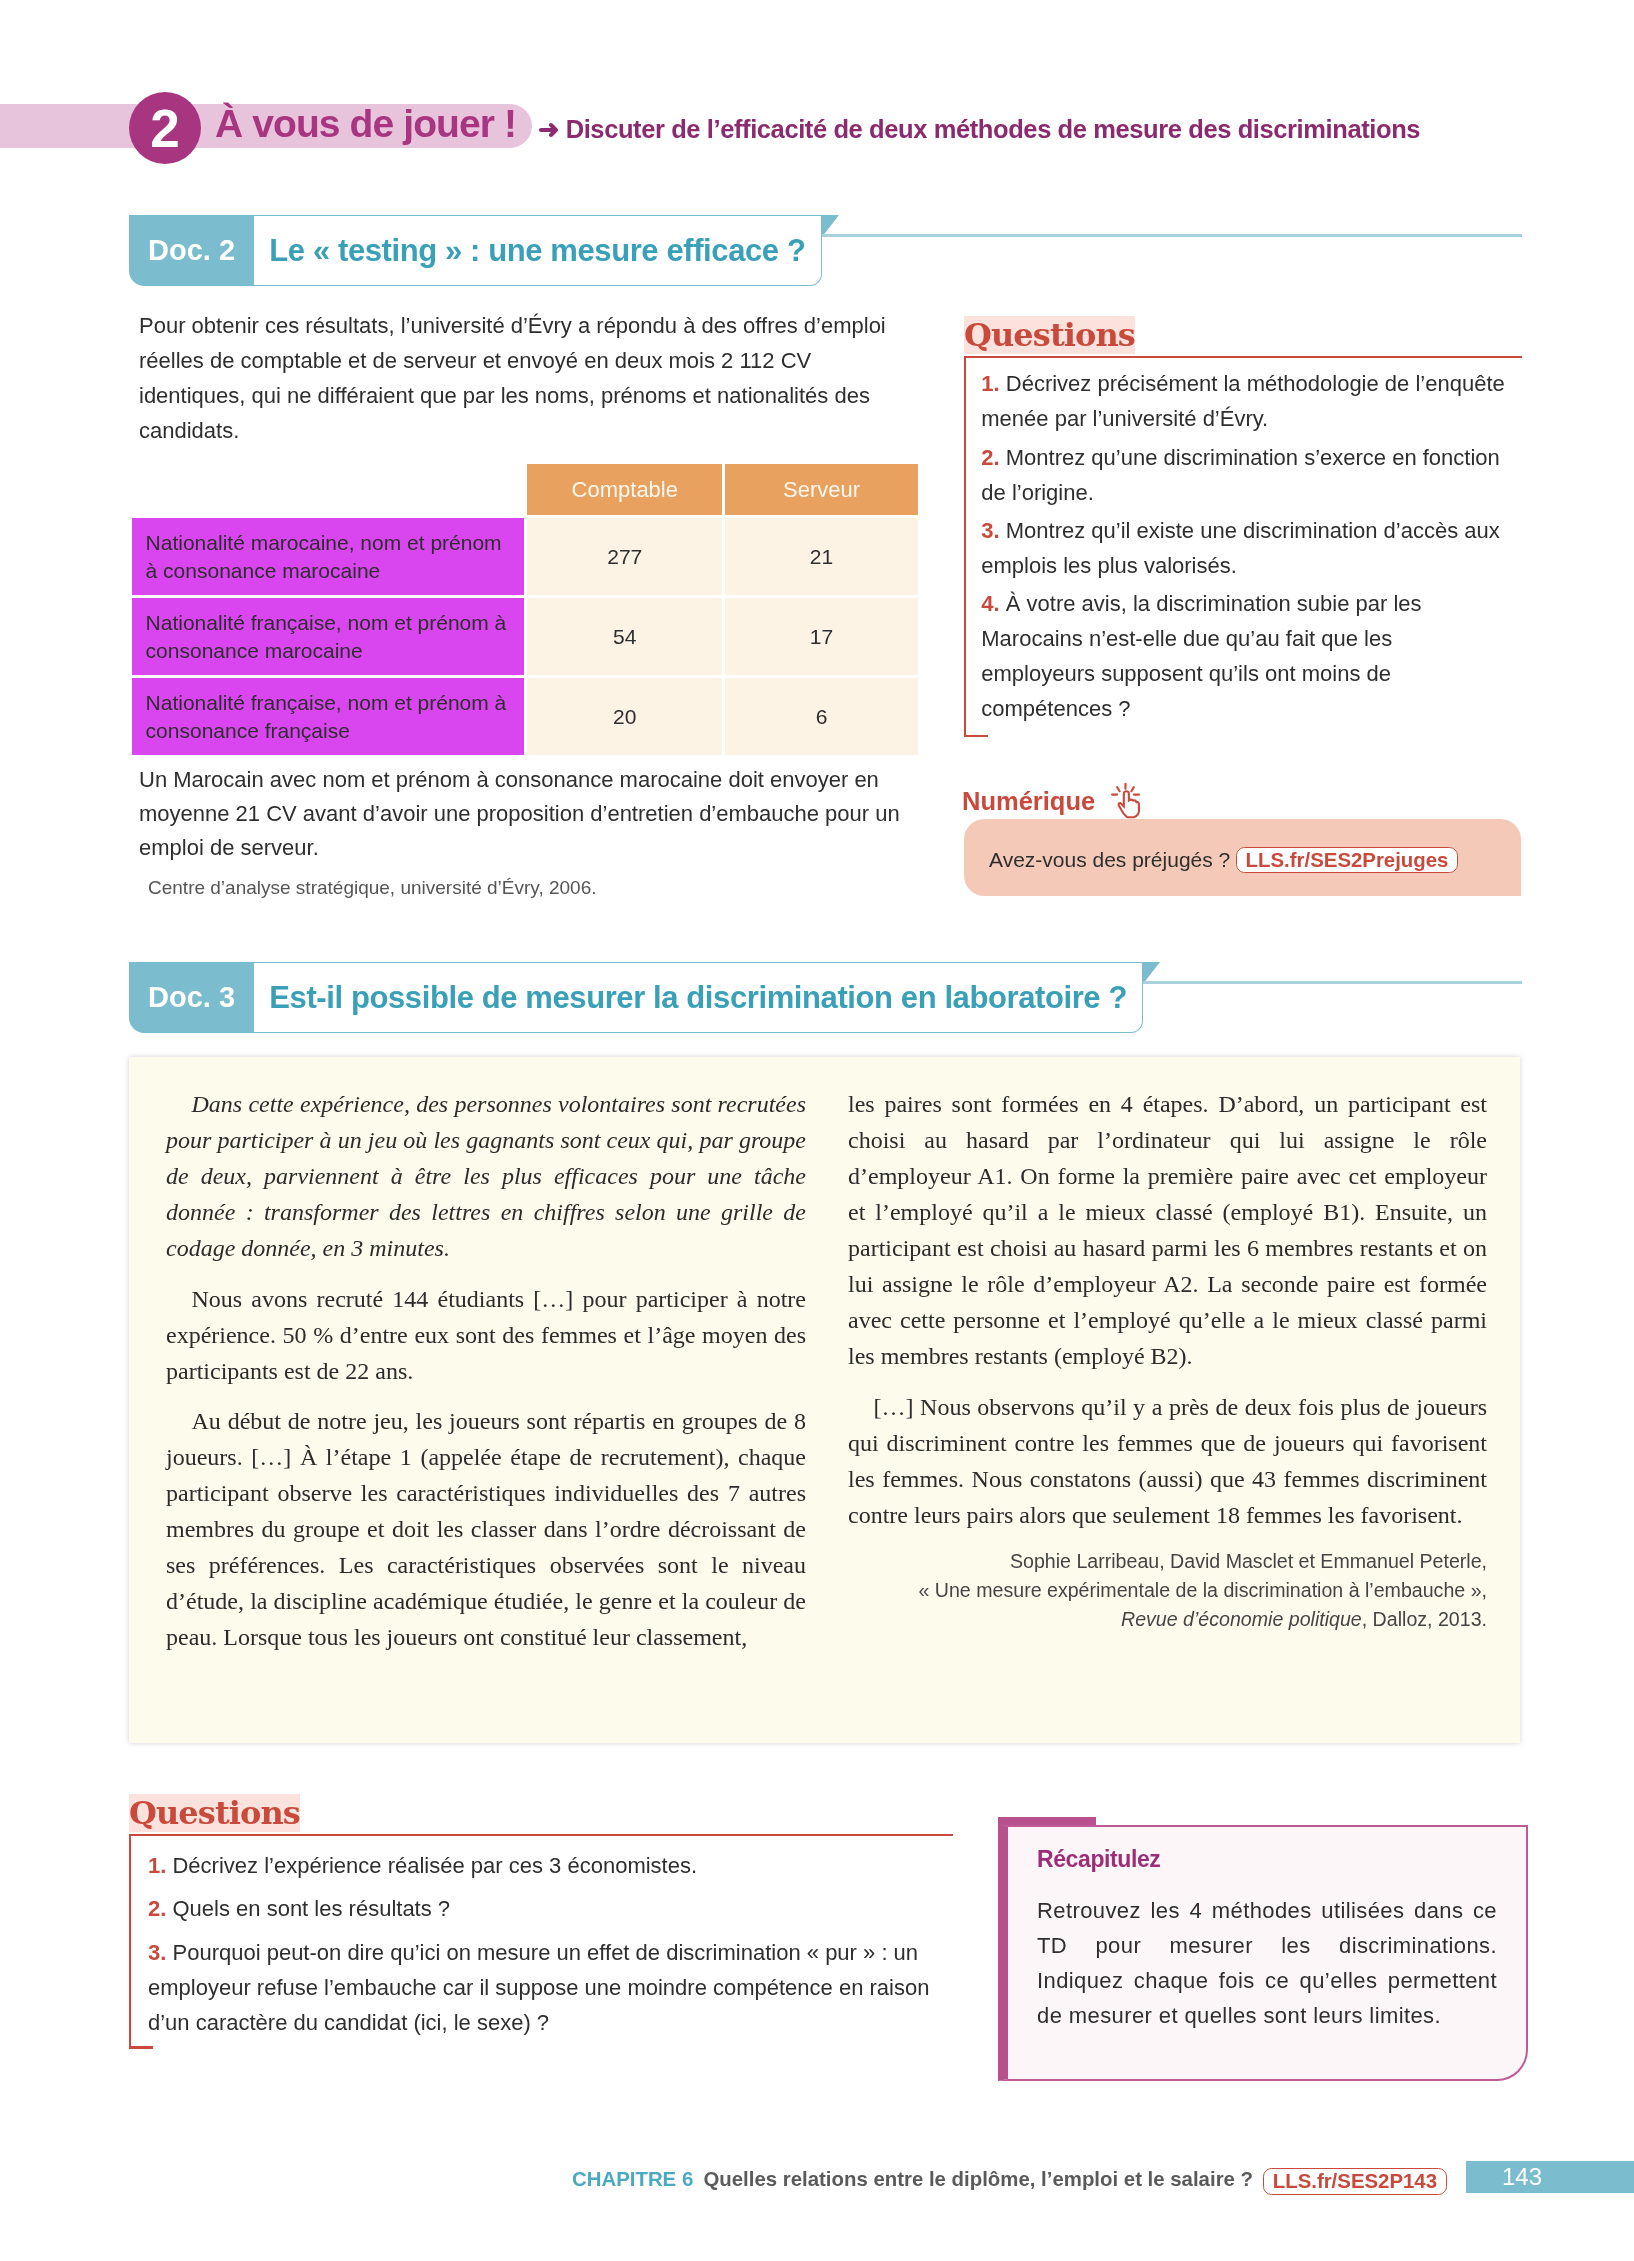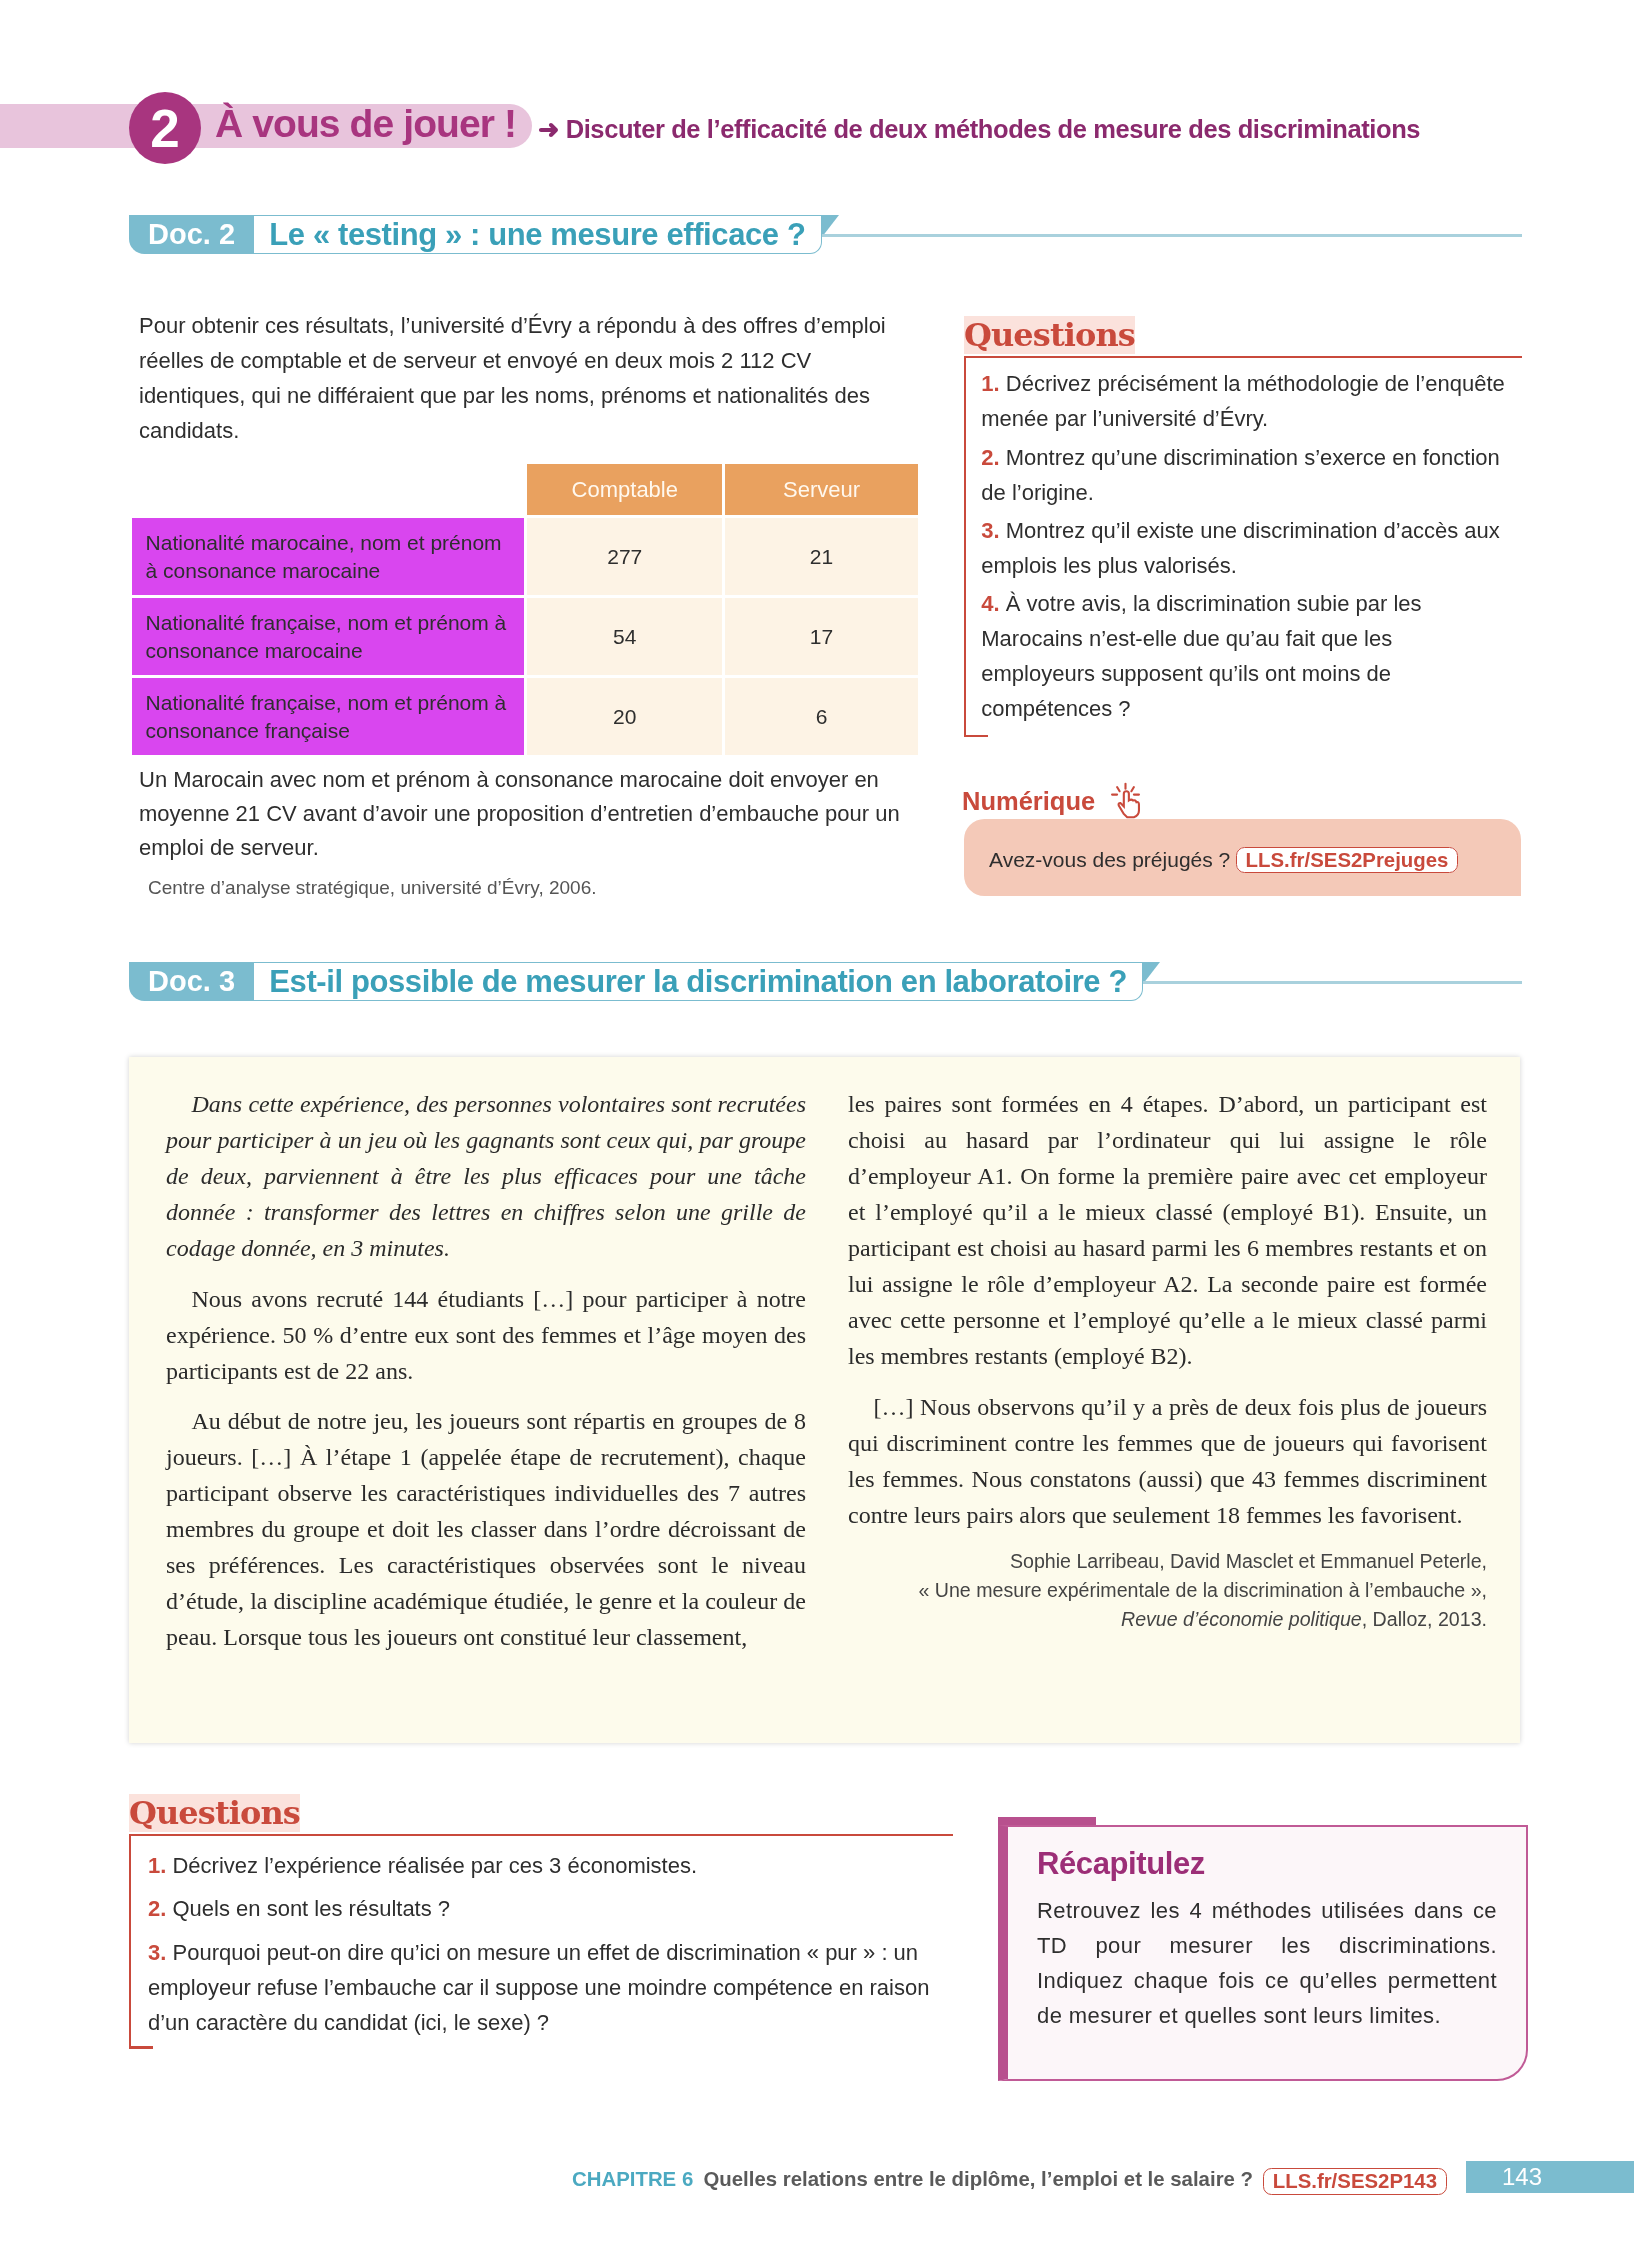--- a/index.html
+++ b/index.html
@@ -22,21 +22,21 @@
   .section-title {
     left: 215px; top: 100px; font-size: 39px; font-weight: bold; color: #a8357f;
     letter-spacing: -0.9px; line-height: 48px;
   }
   .section-sub {
     left: 538px; top: 114px; font-size: 25.5px; font-weight: bold; color: #8b2a6e;
     line-height: 31px; letter-spacing: -0.4px;
   }
 
   
-  .doc-head { height: 39px; display: flex; align-items: stretch; }
+  .doc-head { height: 71px; display: flex; align-items: stretch; }
   .doc-label {
     background: #7bbccf; color: #fff; font-weight: bold; font-size: 29px;
     padding: 0 19px; display: flex; align-items: center;
     border-radius: 0 0 0 15.3px;
   }
   .doc-title-box {
     border: 1.7px solid #7bbccf; border-left: none; background: #fff;
     color: #3aa0b8; font-weight: bold; font-size: 31px; padding: 0 15.3px;
     display: flex; align-items: center; border-radius: 0 0 12px 0;
     letter-spacing: -0.4px;
@@ -105,21 +105,21 @@
   .col p.italic { font-style: italic; }
   .citation { font-size: 19.6px; line-height: 29px; text-align: right; color: #444; font-family: "Liberation Sans", sans-serif; }
 
   
   .recap {
     left: 998px; top: 1825px; width: 518px; height: 252px; background: #fcf6f9;
     border: 2.6px solid #c05a96; border-left: 10.2px solid #b8508e; border-radius: 0 0 31px 0;
   }
   .recap-tab { left: 998px; top: 1817px; width: 98px; height: 12px; background: #b8508e; }
   .recap-title {
-    left: 1037px; top: 1846px; font-size: 31px; font-weight: bold; color: #9c2e77; letter-spacing: -0.4px;
+    left: 1037px; top: 1846px; font-size: 23px; font-weight: bold; color: #9c2e77; letter-spacing: -0.4px;
   }
   .recap-text {
     left: 1037px; top: 1893px; width: 460px; font-size: 22px; line-height: 35px; color: #2e2e2e;
     text-align: justify; letter-spacing: 0.4px;
   }
 
   
   .footer {
     left: 572px; top: 2168px; font-size: 20.4px; font-weight: bold; display: flex; align-items: flex-start; gap: 10.2px;
   }

